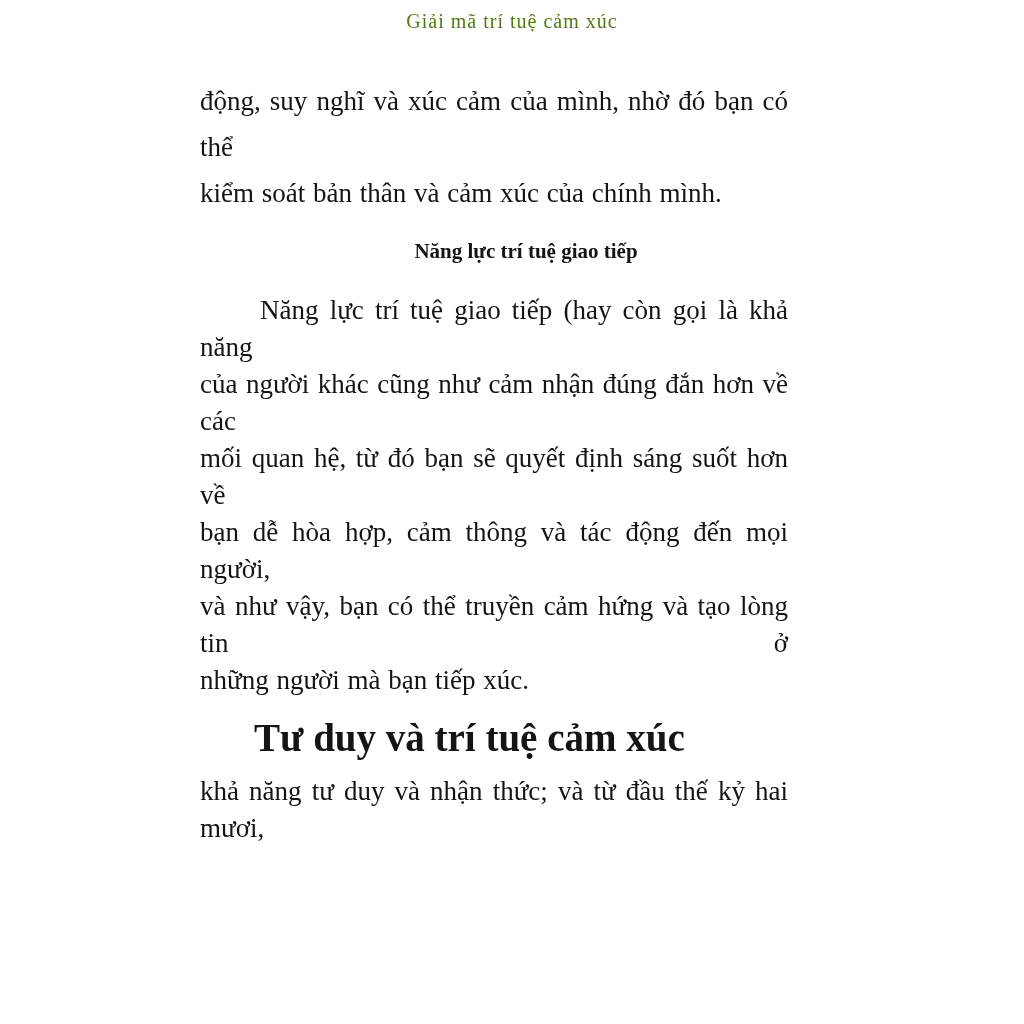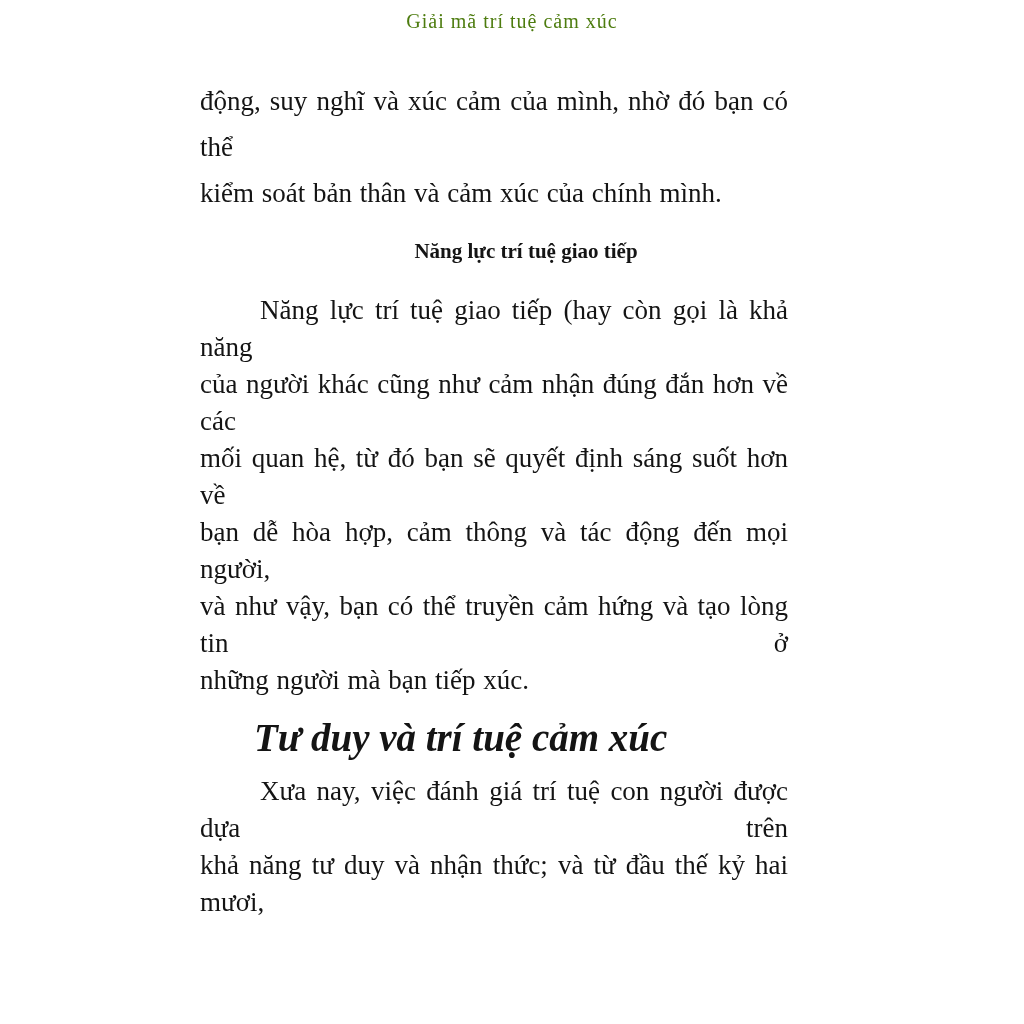--- a/index.html
+++ b/index.html
@@ -54,21 +54,20 @@
   .subheading {
     font-size: 21px;
     font-weight: bold;
     margin: 18px 0 0 64px;
     line-height: 34px;
     text-align: center;
   }
   .section-heading {
     font-size: 39px;
     font-weight: bold;
-    font-style: italic;
     margin: 14px 0 0 54px;
     line-height: 50px;
   }
   .sp-a { margin-top: 24px; }
   .sp-b { margin-top: 10px; }
 </style>
 </head>
 <body>
 
 <div class="running-header">Giải mã trí tuệ cảm xúc</div>
@@ -82,16 +81,15 @@
     <div class="para sp-a">
       <div class="jline indented">Năng lực trí tuệ giao tiếp (hay còn gọi là khả năng</div>
       <div class="jline">của người khác cũng như cảm nhận đúng đắn hơn về các</div>
       <div class="jline">mối quan hệ, từ đó bạn sẽ quyết định sáng suốt hơn về</div>
       <div class="jline">bạn dễ hòa hợp, cảm thông và tác động đến mọi người,</div>
       <div class="jline">và như vậy, bạn có thể truyền cảm hứng và tạo lòng tin ở</div>
       <div class="jline lastline">những người mà bạn tiếp xúc.</div>
     </div>
     <div class="section-heading">Tư duy và trí tuệ cảm xúc</div>
     <div class="para sp-b">
-      <div class="jline indented">Xưa nay, việc đánh giá trí tuệ con người được dựa trên</div>
       <div class="jline">khả năng tư duy và nhận thức; và từ đầu thế kỷ hai mươi,</div>
     </div>
   </div>
 
 </body></html>

